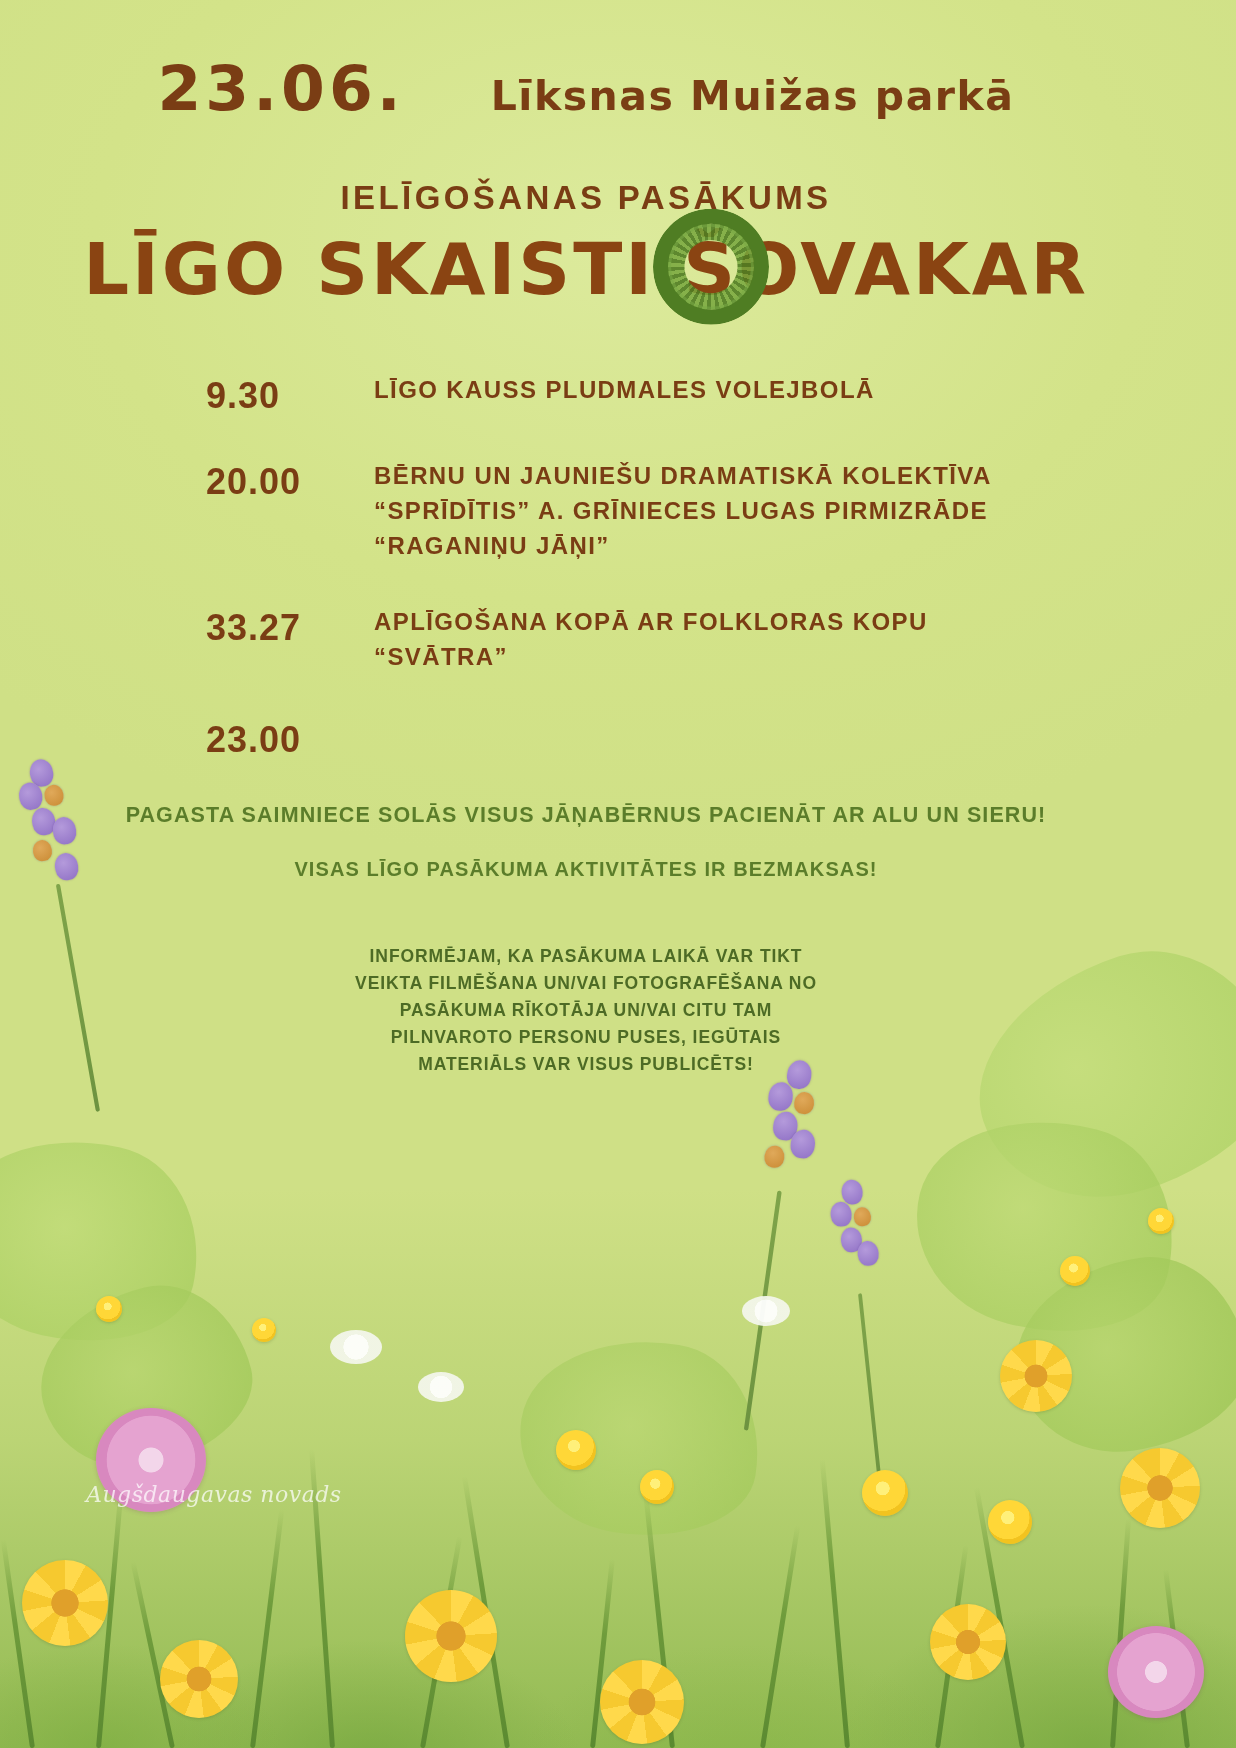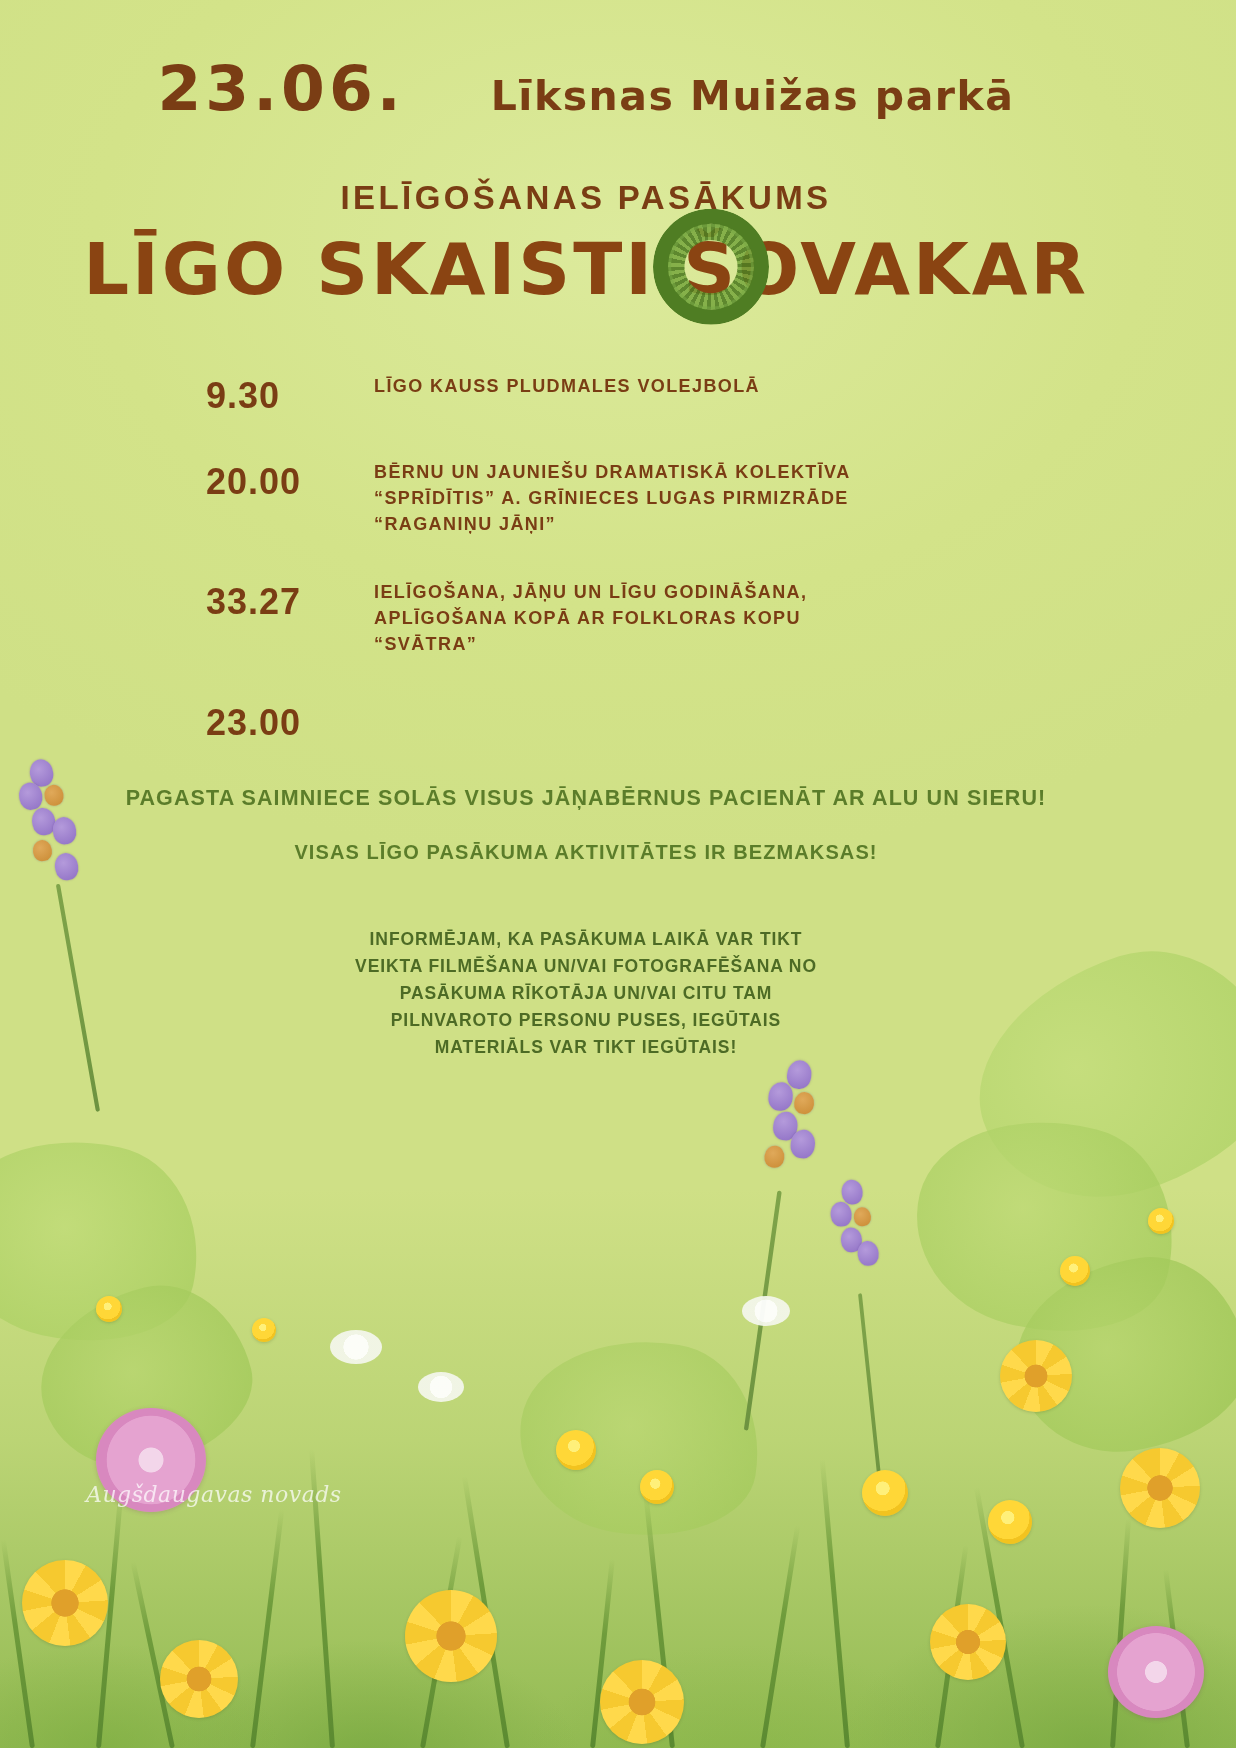--- a/index.html
+++ b/index.html
@@ -184,21 +184,21 @@
     width: 168px;
     flex: 0 0 168px;
     font-size: 36px;
     font-weight: 700;
     color: #7a3d14;
     letter-spacing: 1px;
     font-family: Liberation Sans, sans-serif;
     padding-top: 2px;
   }
   .desc {
-    font-size: 18px;
+    font-size: 24px;
     font-weight: 700;
     letter-spacing: 1.4px;
     color: #7a3d14;
     line-height: 1.45;
     max-width: 800px;
   }
   .row-gap { margin-bottom: 66px; }
 
   .notes {
     margin-top: 16px;
@@ -345,21 +345,20 @@
         <div class="desc">
           <div>BĒRNU UN JAUNIEŠU DRAMATISKĀ KOLEKTĪVA</div>
           <div>“SPRĪDĪTIS” A. GRĪNIECES LUGAS PIRMIZRĀDE</div>
           <div>“RAGANIŅU JĀŅI”</div>
         </div>
       </div>
 
       <div class="row">
         <div class="time">33.27</div>
         <div class="desc">
-          <div>IELĪGOŠANA, JĀŅU UN LĪGU GODINĀŠANA,</div>
           <div>APLĪGOŠANA KOPĀ AR FOLKLORAS KOPU</div>
           <div>“SVĀTRA”</div>
         </div>
       </div>
 
 
       <div class="row">
         <div class="time">23.00</div>
       </div>
 
@@ -368,19 +367,19 @@
     <div class="notes">
       <div class="note-1">PAGASTA SAIMNIECE SOLĀS VISUS JĀŅABĒRNUS PACIENĀT AR ALU UN SIERU!</div>
       <div class="note-2">VISAS LĪGO PASĀKUMA AKTIVITĀTES IR BEZMAKSAS!</div>
     </div>
 
     <div class="disclaimer">
       <div>INFORMĒJAM, KA PASĀKUMA LAIKĀ VAR TIKT</div>
       <div>VEIKTA FILMĒŠANA UN/VAI FOTOGRAFĒŠANA NO</div>
       <div>PASĀKUMA RĪKOTĀJA UN/VAI CITU TAM</div>
       <div>PILNVAROTO PERSONU PUSES, IEGŪTAIS</div>
-      <div>MATERIĀLS VAR TIKT IEGŪTAIS!</div>
+      <div>MATERIĀLS VAR VISUS PUBLICĒTS!</div>
     </div>
 
     <div class="watermark">Augšdaugavas novads</div>
 
   </div>
 </div>
 
 </body></html>

